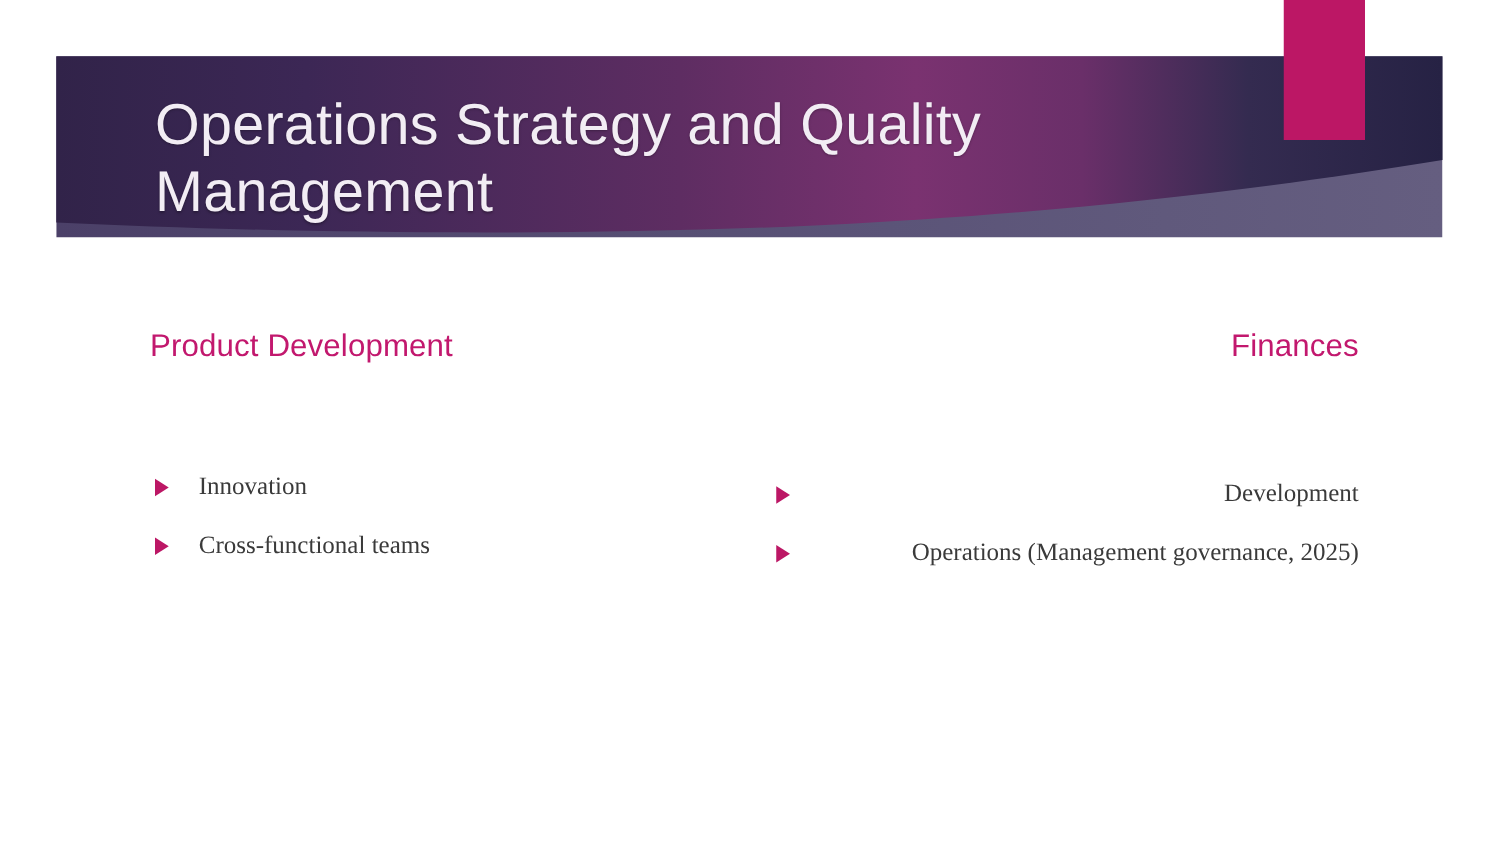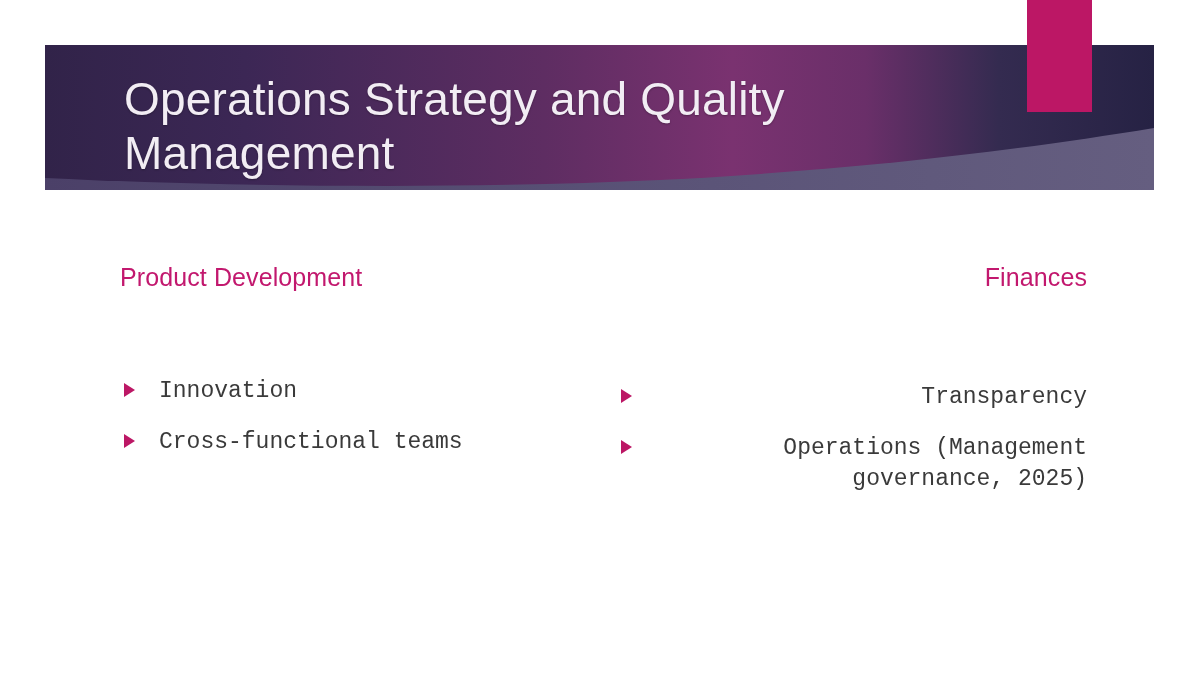--- a/index.html
+++ b/index.html
@@ -67,23 +67,23 @@
     margin: 0;
     padding: 0;
   }
   #column-left  .bullet-list { margin-top: 84px; }
   #column-right .bullet-list { margin-top: 90px; }
 
   .bullet-item {
     position: relative;
     padding-left: 39px;
     margin-bottom: 19px;
-    font-family: Liberation Mono, monospace;
+    font-family: Liberation Serif, serif;
     font-weight: 400;
-    font-size: 23px;
+    font-size: 20px;
     line-height: 1.38;
     color: #3A3A3A;
   }
   .bullet-item:last-child { margin-bottom: 0; }
 
   .bullet-marker {
     position: absolute;
     left: 4px;
     top: 7px;
     width: 0;
@@ -149,21 +149,21 @@
         <span class="bullet-text">Cross-functional teams</span>
       </li>
     </ul>
   </div>
 
   <div class="column" id="column-right">
     <h2 class="column-heading">Finances</h2>
     <ul class="bullet-list">
       <li class="bullet-item">
         <span class="bullet-marker"></span>
-        <span class="bullet-text">Transparency</span>
+        <span class="bullet-text">Development</span>
       </li>
       <li class="bullet-item">
         <span class="bullet-marker"></span>
         <span class="bullet-text">Operations (</span><span class="bullet-text cite">Management governance</span><span class="bullet-text">, 2025)</span>
       </li>
     </ul>
   </div>
 
 </div>
 

